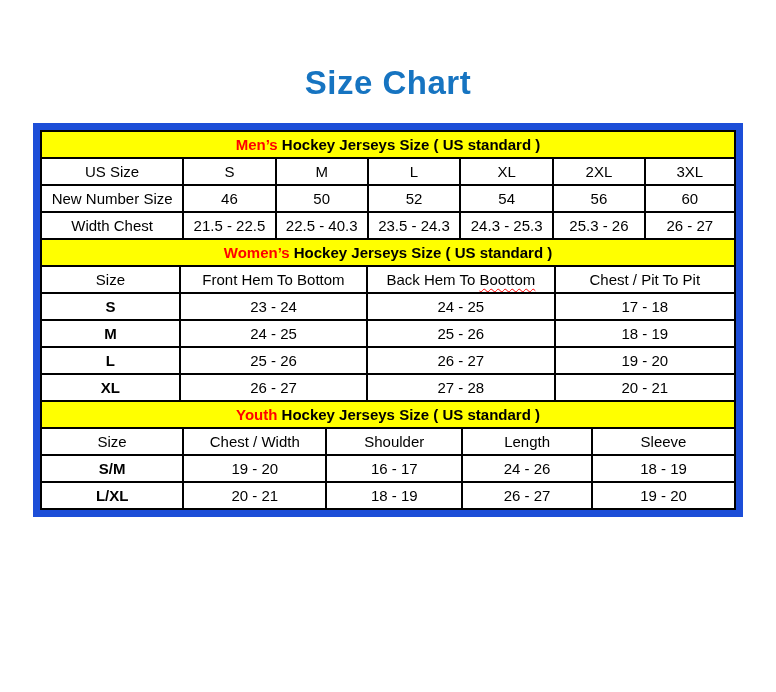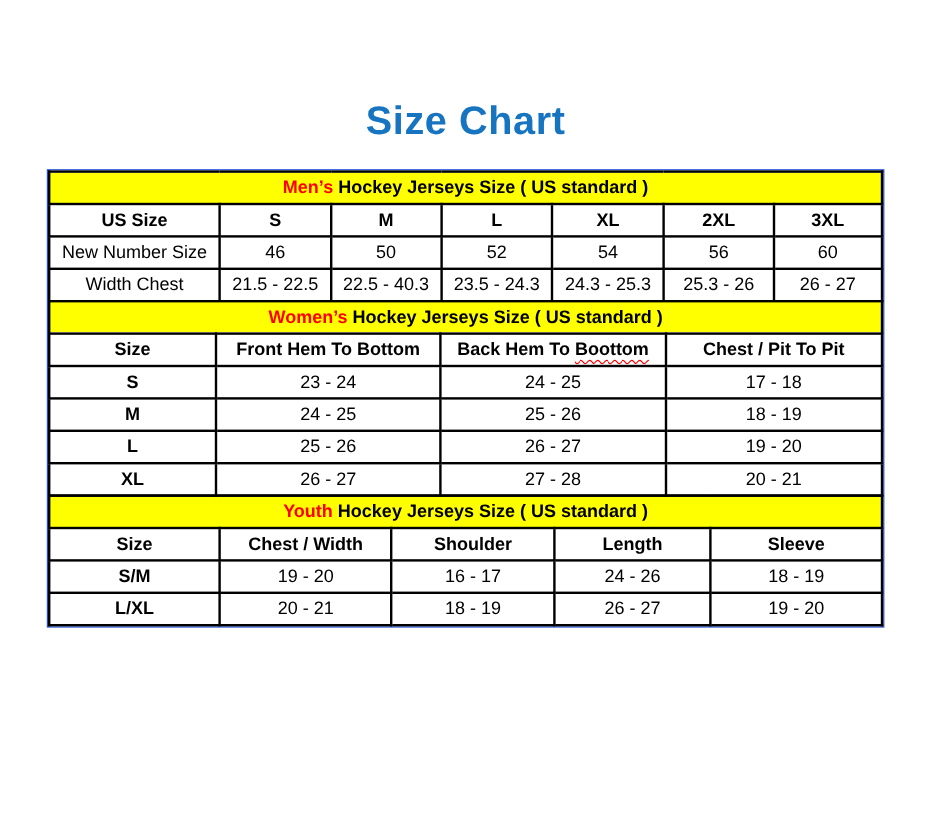--- a/index.html
+++ b/index.html
@@ -9,32 +9,32 @@
   }
   body {
     width: 776px;
     height: 692px;
     font-family: "Liberation Sans", sans-serif;
     color: #000000;
     overflow: hidden;
   }
   .page-title {
     margin: 0;
-    padding-top: 80px;
+    padding-top: 62px;
     text-align: center;
     font-size: 33px;
     line-height: 41px;
     font-weight: bold;
     color: #1674C1;
     letter-spacing: 0.5px;
   }
   .size-chart {
     width: 696px;
     margin: 20px auto 0 auto;
-    border: 1px solid #1d4ed8;
+    border: 7px solid #1d4ed8;
   }
   table.size-table {
     width: 100%;
     border-collapse: collapse;
     table-layout: fixed;
   }
   table.size-table + table.size-table {
     margin-top: -2px; 
   }
   table.size-table td,
@@ -42,21 +42,21 @@
     border: 2px solid #000000;
     text-align: center;
     vertical-align: middle;
     font-size: 15px;
     height: 25px;
     padding: 0 2px;
     overflow: hidden;
     white-space: nowrap;
   }
   table.size-table th {
-    font-weight: bold;
+    font-weight: normal;
     text-align: center;
   }
   td.caption {
     background: #FFFF00;
     height: 34px;
     font-weight: bold;
     font-size: 16px;
   }
   .cap-hl {
     color: #FF0000;

